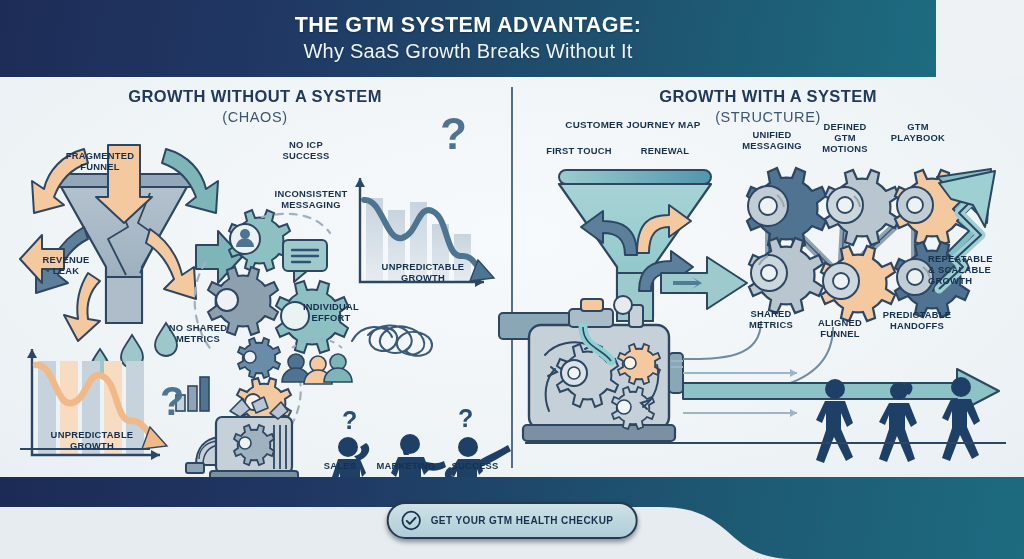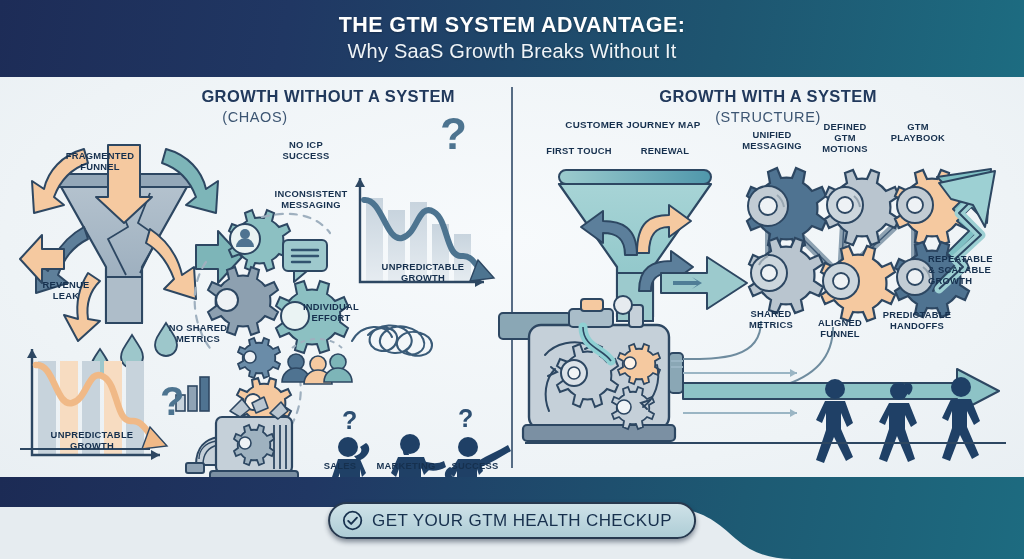--- a/index.html
+++ b/index.html
@@ -11,21 +11,21 @@
   }
   #stage {
     position: relative;
     width: 1024px; height: 559px;
     background: #eef2f5;
   }
 
   
   #header {
     position: absolute; left: 0; top: 0;
-    width: 1024px; height: 77px;
+    width: 936px; height: 77px;
     background: linear-gradient(100deg, #1d2c57 0%, #203763 28%, #1e5570 70%, #1d6c81 100%);
     display: flex; flex-direction: column;
     align-items: center; justify-content: center;
   }
   #header .t1 {
     color: #ffffff;
     font-size: 21.5px; font-weight: bold;
     letter-spacing: 0.4px;
     line-height: 1.1;
     text-shadow: 0 1px 2px rgba(0,0,0,.25);
@@ -96,21 +96,21 @@
     display: flex; align-items: center; gap: 9px;
     padding: 0 22px 0 12px;
     border-radius: 19px;
     background: linear-gradient(180deg, #cfe2e8 0%, #aecdd6 100%);
     border: 2px solid #27394f;
     box-shadow: 0 3px 5px rgba(10,25,45,.45);
     cursor: pointer;
   }
   #cta .cta-label {
     color: #17304d;
-    font-size: 17px; font-weight: normal;
+    font-size: 10px; font-weight: bold;
     letter-spacing: 0.4px;
   }
   .check-circle {
     width: 21px; height: 21px; flex: 0 0 21px;
   }
   svg { display: block; overflow: visible; }
 </style>
 </head>
 <body>
 
@@ -118,21 +118,21 @@
 
   <div id="header">
     <div class="t1">THE GTM SYSTEM ADVANTAGE:</div>
     <div class="t2">Why SaaS Growth Breaks Without It</div>
   </div>
 
   <div id="canvas">
 
     <div id="divider"></div>
 
-    <div class="panel-title" style="left:55px;top:10px;width:400px;text-align:right;">GROWTH WITHOUT A SYSTEM</div>
+    <div class="panel-title" style="left:55px;top:10px;width:400px;">GROWTH WITHOUT A SYSTEM</div>
     <div class="panel-sub" style="left:55px;top:32px;width:400px;">(CHAOS)</div>
 
     <div class="panel-title" style="left:568px;top:10px;width:400px;">GROWTH WITH A SYSTEM</div>
     <div class="panel-sub" style="left:568px;top:32px;width:400px;">(STRUCTURE)</div>
 
     <svg style="position:absolute;left:0;top:0;" width="511" height="400" viewBox="0 0 511 400">
       <defs>
         <linearGradient id="gFunnel" x1="0" y1="0" x2="0" y2="1">
           <stop offset="0%" stop-color="#b4c2ce"></stop>
             <stop offset="100%" stop-color="#93a7b8"></stop>
@@ -324,21 +324,21 @@
         <text x="342" y="352" font-size="25">?</text>
         <text x="458" y="350" font-size="25">?</text>
       </g>
 
       <line x1="20" y1="450" x2="495" y2="450" stroke="#2d4762" stroke-width="2"></line>
       <line x1="20" y1="372" x2="150" y2="372" stroke="#2d4762" stroke-width="2"></line>
     </svg>
 
     <div class="lbl" style="left:38px;top:57px;width:124px;margin-top:16px;">FRAGMENTED
 FUNNEL</div>
-    <div class="lbl" style="left:18px;top:202px;width:96px;text-align:center;">REVENUE
+    <div class="lbl" style="left:18px;top:177px;width:96px;text-align:center;">REVENUE
 LEAK</div>
     <div class="lbl" style="left:258px;top:62px;width:96px;">NO ICP
 SUCCESS</div>
     <div class="lbl" style="left:250px;top:111px;width:122px;">INCONSISTENT
 MESSAGING</div>
     <div class="lbl" style="left:146px;top:245px;width:104px;">NO SHARED
 METRICS</div>
     <div class="lbl" style="left:280px;top:224px;width:102px;">INDIVIDUAL
 EFFORT</div>
     <div class="lbl" style="left:364px;top:184px;width:118px;">UNPREDICTABLE

